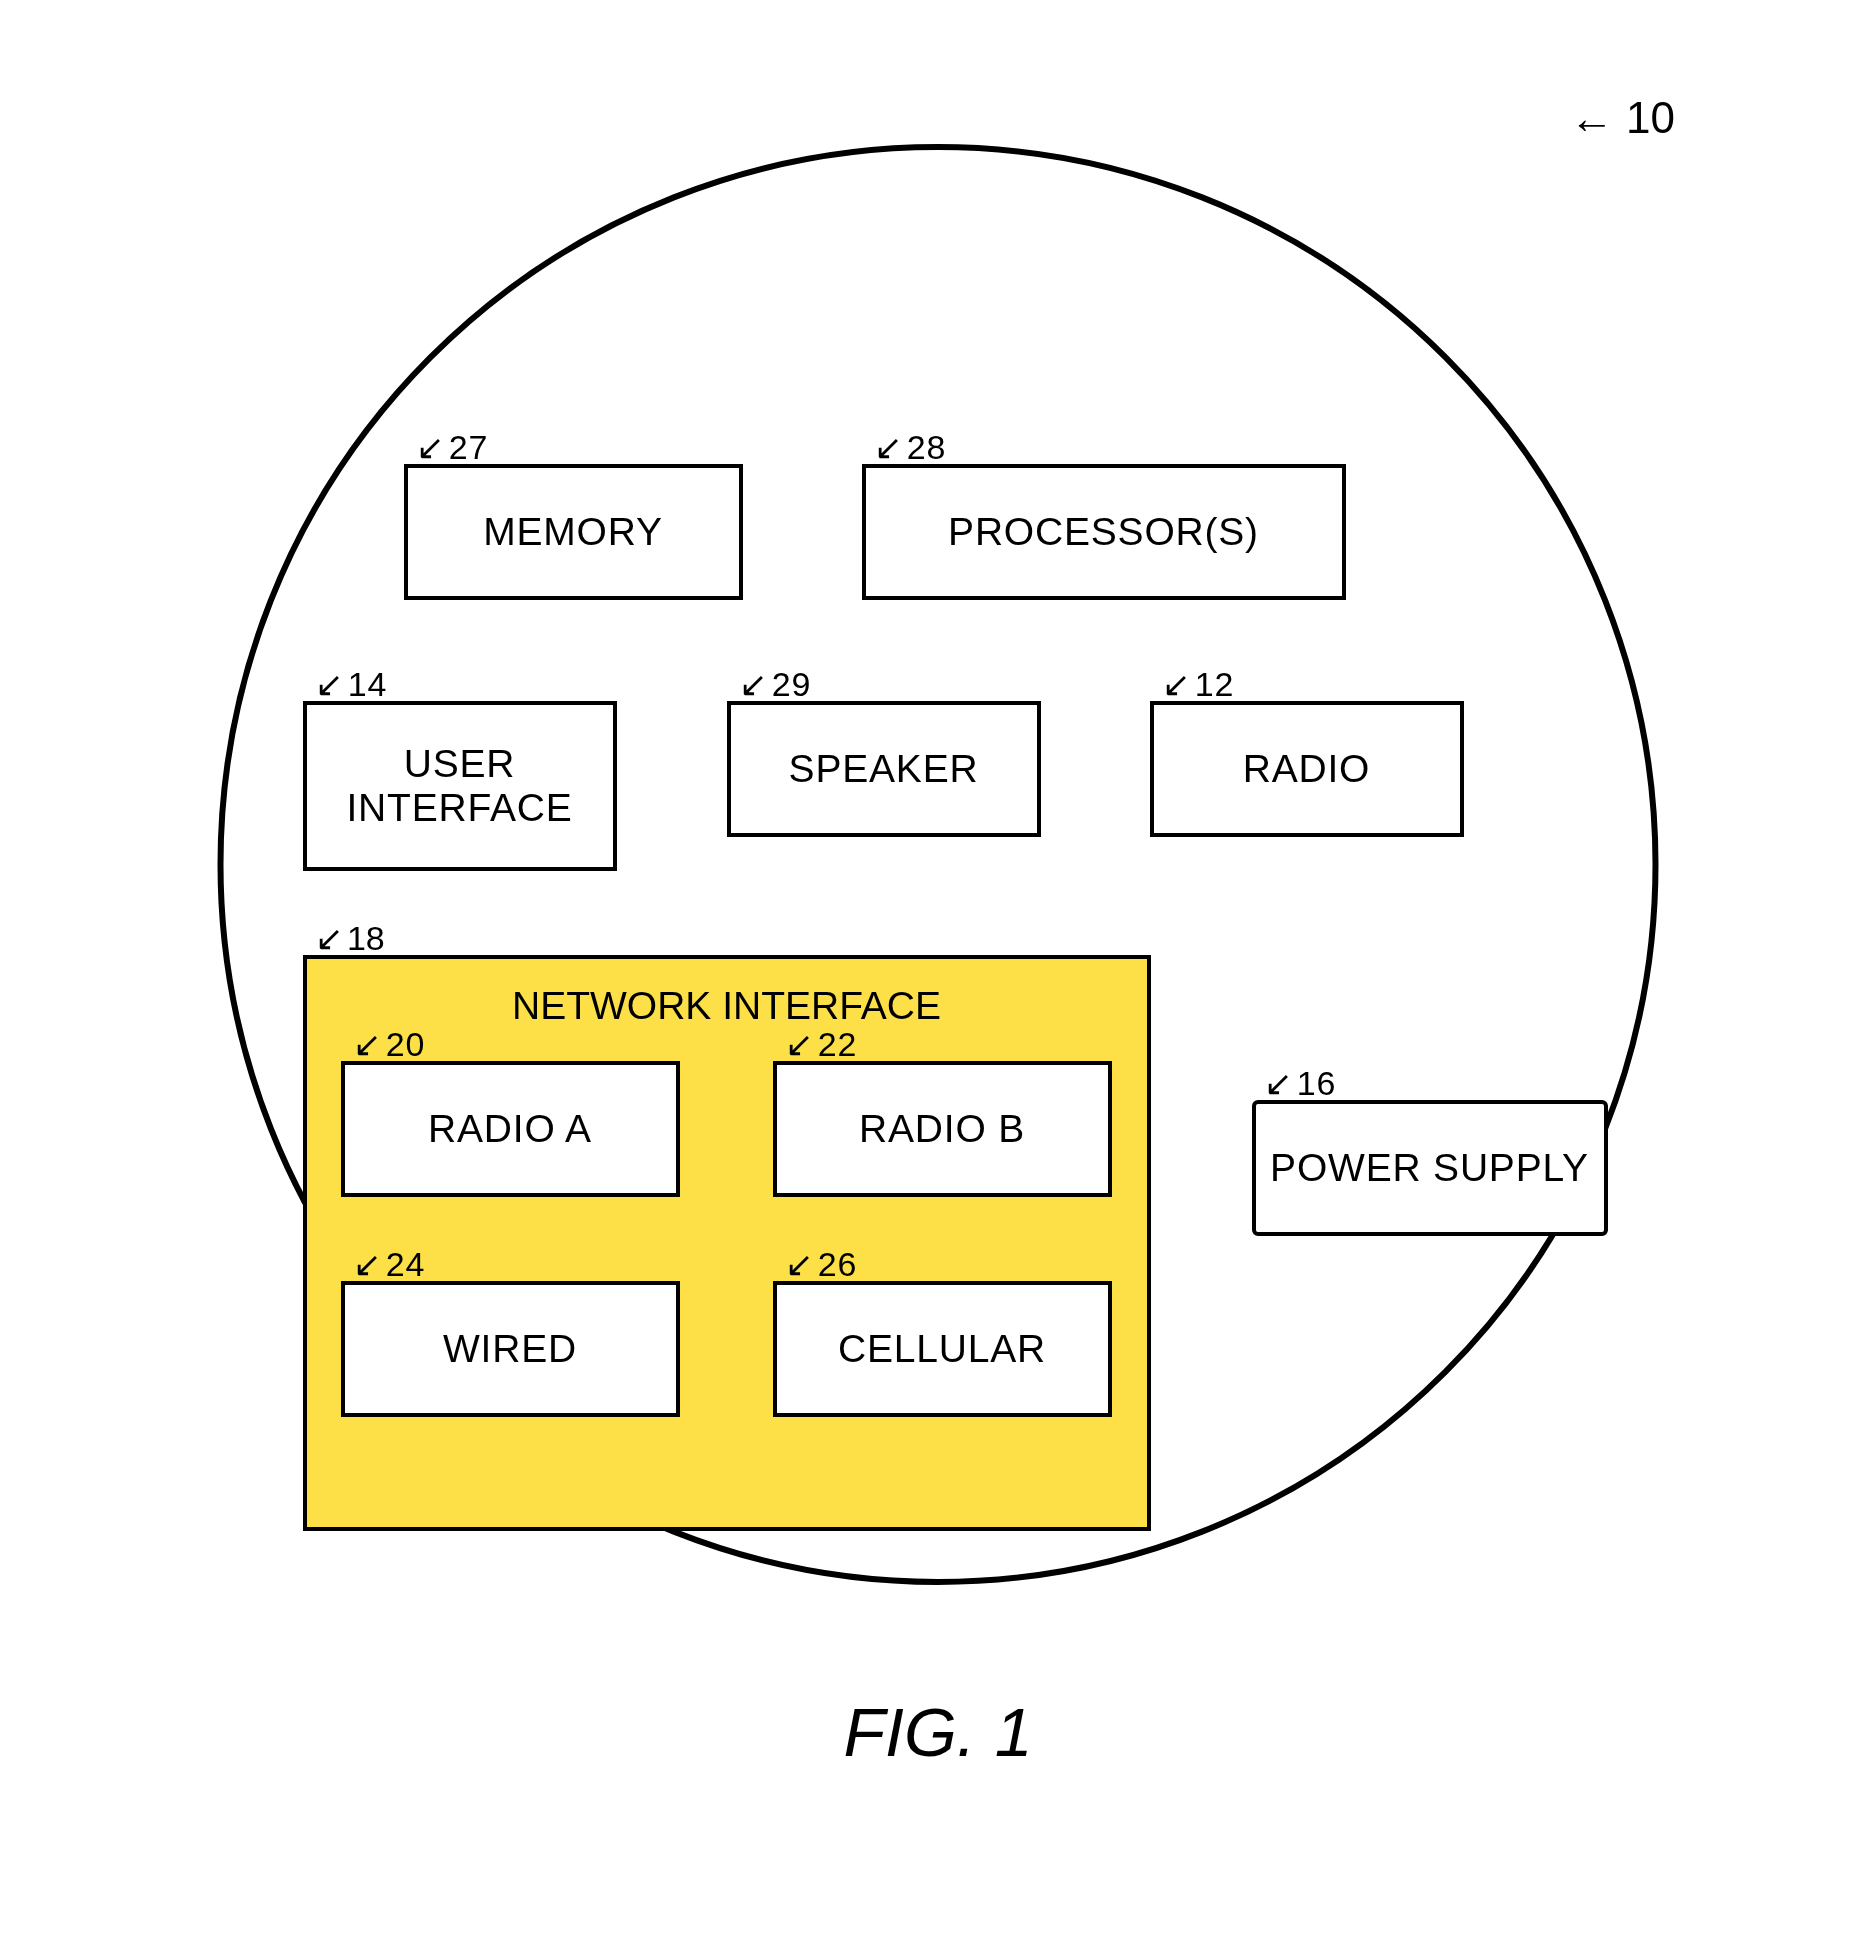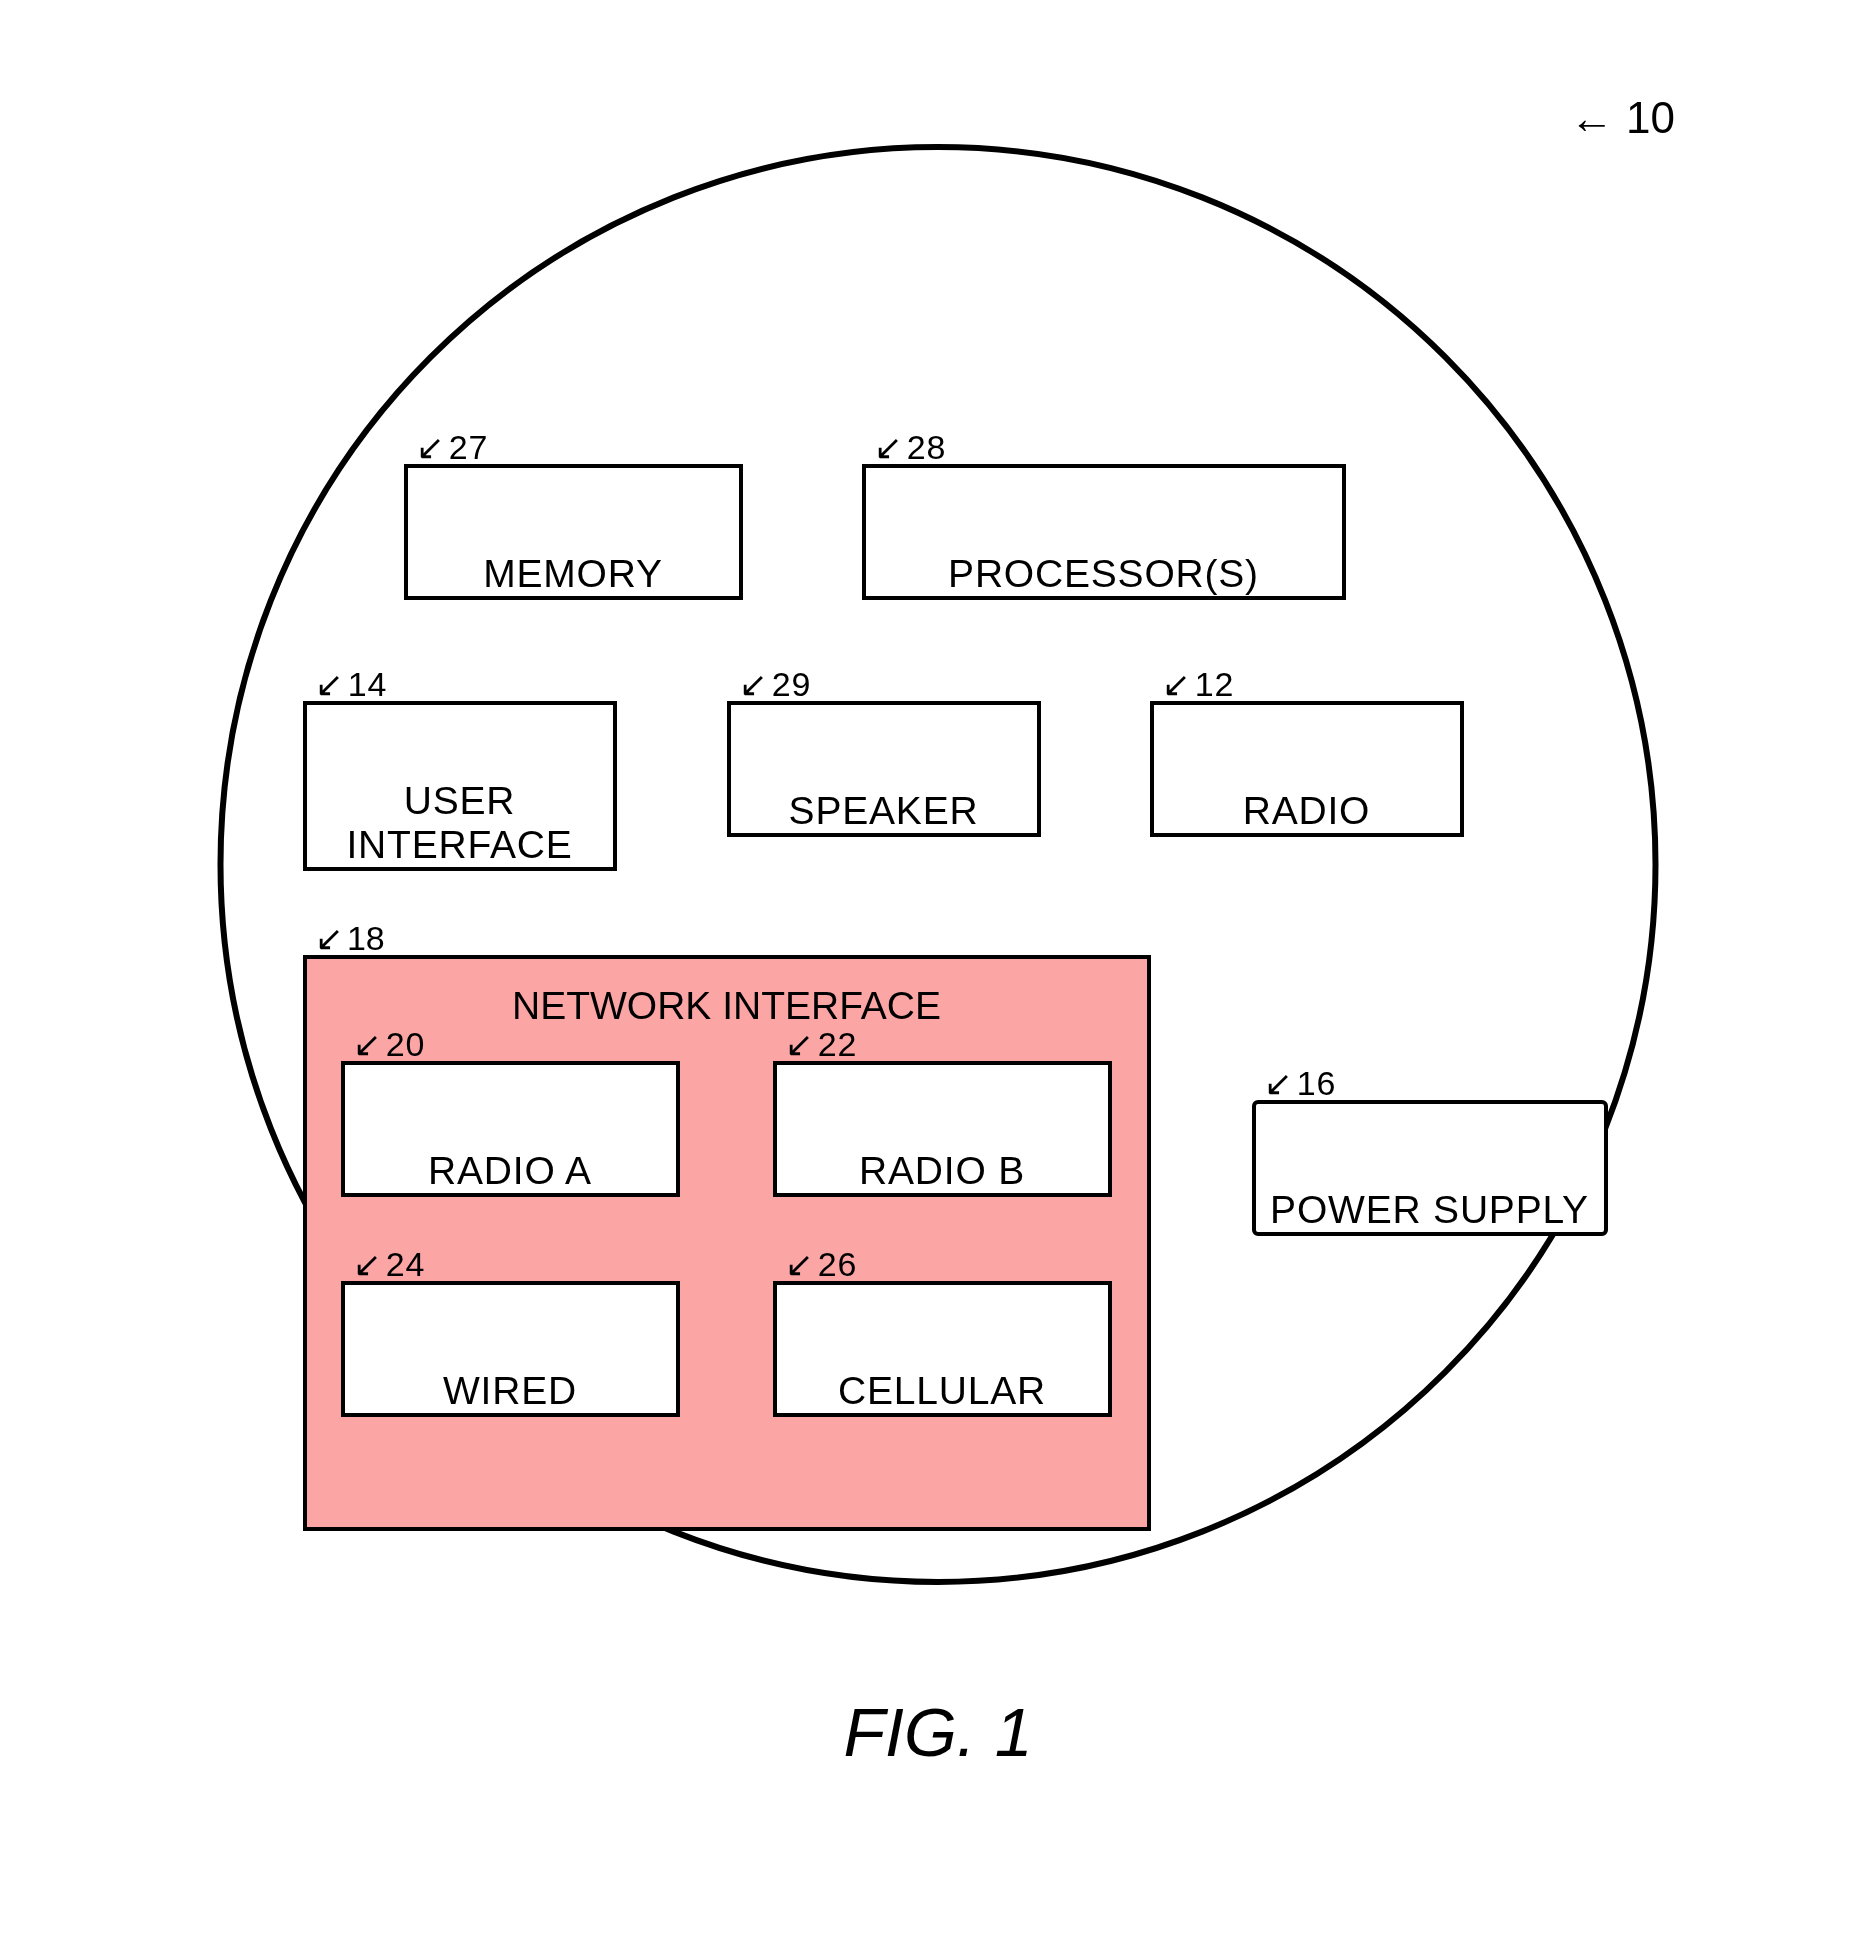--- a/index.html
+++ b/index.html
@@ -63,21 +63,21 @@
     }
 
     
     .component-box {
       position: absolute;
       border: 4.2px solid #000;
       background: #fff;
       display: flex;
       flex-direction: column;
       align-items: center;
-      justify-content: flex-end;
+      justify-content: center;
       text-align: center;
       font-size: 39px;
       font-weight: normal;
       letter-spacing: 0.8px;
     }
 
     
     .box-memory {
       top: 212px;
       left: 186px;
@@ -117,21 +117,21 @@
       height: 136px;
     }
 
     
     .box-network-interface {
       top: 703px;
       left: 85px;
       width: 848px;
       height: 576px;
       border: 4.2px solid #000;
-      background: #fca5a5;
+      background: #fde047;
       position: absolute;
     }
 
     .network-interface-label {
       position: absolute;
       top: 25.4px;
       left: 0;
       right: 0;
       text-align: center;
       font-size: 39px;

